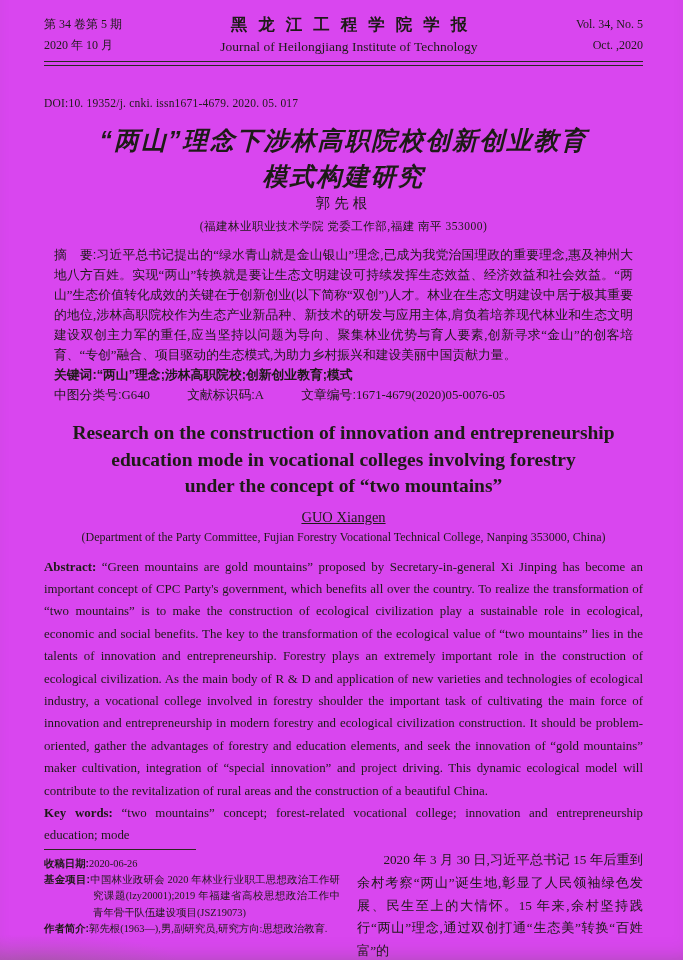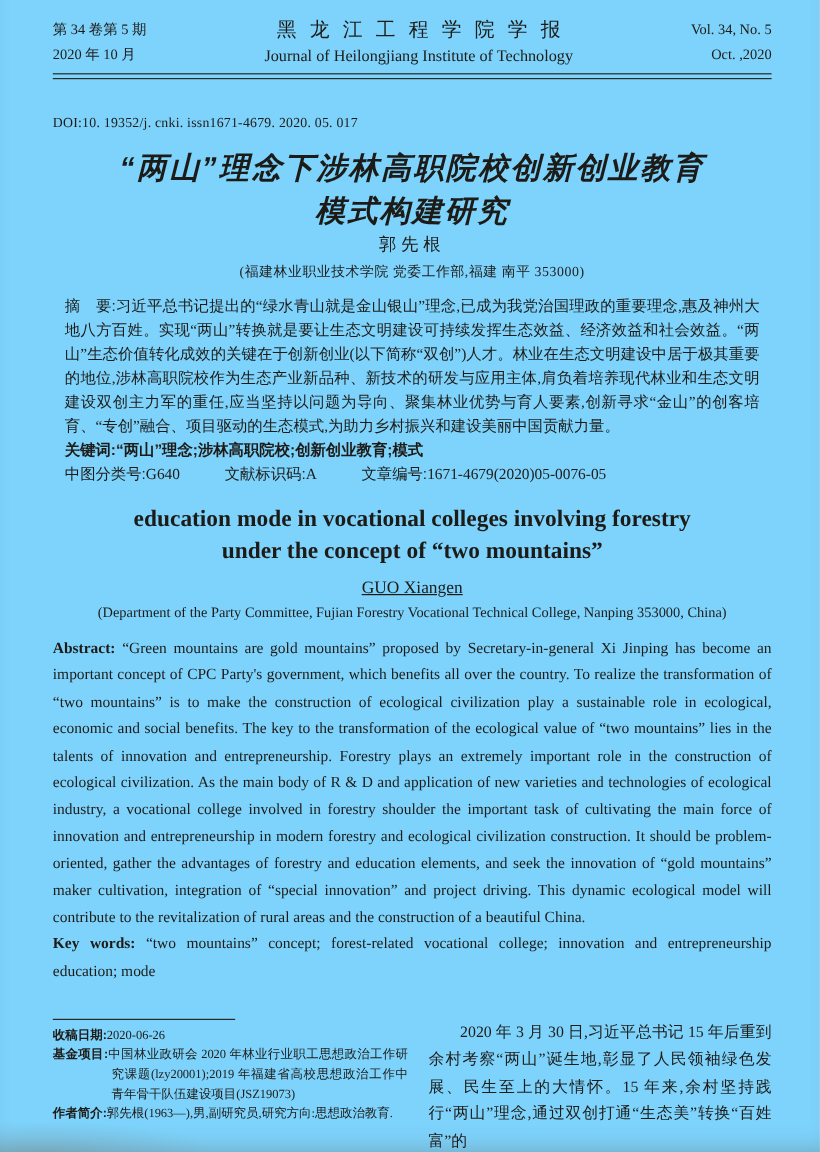--- a/index.html
+++ b/index.html
@@ -6,33 +6,33 @@
   body {
     background: #e8e6e0;
     font-family: "Liberation Serif", "DejaVu Serif", serif;
     color: #1d1b17;
   }
   .page {
     position: relative;
     width: 683px;
     height: 960px;
     margin: 0 auto;
-    background: #7dd3fc;
+    background: #d946ef;
     box-sizing: border-box;
     padding: 14px 40px 0 44px;
     overflow: hidden;
     box-shadow: inset 0 -14px 22px -16px rgba(90,85,70,.45);
   }
   
   .masthead { display: flex; justify-content: space-between; align-items: flex-start; }
   .mh-left, .mh-right { font-size: 12px; line-height: 21px; white-space: nowrap; }
   .mh-right { text-align: right; }
   .mh-center { text-align: center; flex: 1; padding: 0 6px; }
   .mh-journal-cn {
-    font-size: 16.5px; letter-spacing: 11px; font-weight: 400;
+    font-size: 16.5px; letter-spacing: 11px; font-weight: 700;
     padding-left: 11px; line-height: 22px;
     font-family: "Liberation Serif", serif;
   }
   .mh-journal-en { font-size: 13.5px; line-height: 22px; }
   .masthead-rule {
     margin-top: 3px; height: 3px;
     border-top: 1.6px solid #2a2archive1f; border-bottom: 1px solid #2a281f;
   }
   .masthead-rule { border-top: 1.6px solid #2a281f; }
   
@@ -117,20 +117,21 @@
     <div class="cn-abs"><span class="lbl-cn">摘　要:</span><span>习近平总书记提出的“绿水青山就是金山银山”理念,已成为我党治国理政的重要理念,惠及神州大地八方百姓。实现“两山”转换就是要让生态文明建设可持续发挥生态效益、经济效益和社会效益。“两山”生态价值转化成效的关键在于创新创业(以下简称“双创”)人才。林业在生态文明建设中居于极其重要的地位,涉林高职院校作为生态产业新品种、新技术的研发与应用主体,肩负着培养现代林业和生态文明建设双创主力军的重任,应当坚持以问题为导向、聚集林业优势与育人要素,创新寻求“金山”的创客培育、“专创”融合、项目驱动的生态模式,为助力乡村振兴和建设美丽中国贡献力量。</span></div>
     <div class="cn-keywords"><span>关键词:</span><span>“两山”理念;涉林高职院校;创新创业教育;模式</span></div>
     <div class="cn-meta">
       <span class="pair"><span class="lbl-cn">中图分类号:</span><span>G640</span></span>
       <span class="pair"><span class="lbl-cn">文献标识码:</span><span>A</span></span>
       <span class="pair"><span class="lbl-cn">文章编号:</span><span>1671-4679(2020)05-0076-05</span></span>
     </div>
   </div>
 
   <div class="en-title">
+    <div>Research on the construction of innovation and entrepreneurship</div>
     <div>education mode in vocational colleges involving forestry</div>
     <div>under the concept of “two mountains”</div>
   </div>
   <div class="en-author">GUO Xiangen</div>
   <div class="en-affil">(Department of the Party Committee, Fujian Forestry Vocational Technical College, Nanping 353000, China)</div>
 
   <div class="en-abs"><span class="lbl-en">Abstract:</span> <span>“Green mountains are gold mountains” proposed by Secretary-in-general Xi Jinping has become an important concept of CPC Party's government, which benefits all over the country. To realize the transformation of “two mountains” is to make the construction of ecological civilization play a sustainable role in ecological, economic and social benefits. The key to the transformation of the ecological value of “two mountains” lies in the talents of innovation and entrepreneurship. Forestry plays an extremely important role in the construction of ecological civilization. As the main body of R &amp; D and application of new varieties and technologies of ecological industry, a vocational college involved in forestry shoulder the important task of cultivating the main force of innovation and entrepreneurship in modern forestry and ecological civilization construction. It should be problem-oriented, gather the advantages of forestry and education elements, and seek the innovation of “gold mountains” maker cultivation, integration of “special innovation” and project driving. This dynamic ecological model will contribute to the revitalization of rural areas and the construction of a beautiful China.</span></div>
   <div class="en-kw"><span class="lbl-en">Key words:</span> <span>“two mountains” concept; forest-related vocational college; innovation and entrepreneurship education; mode</span></div>
 
   <div class="bottom">

